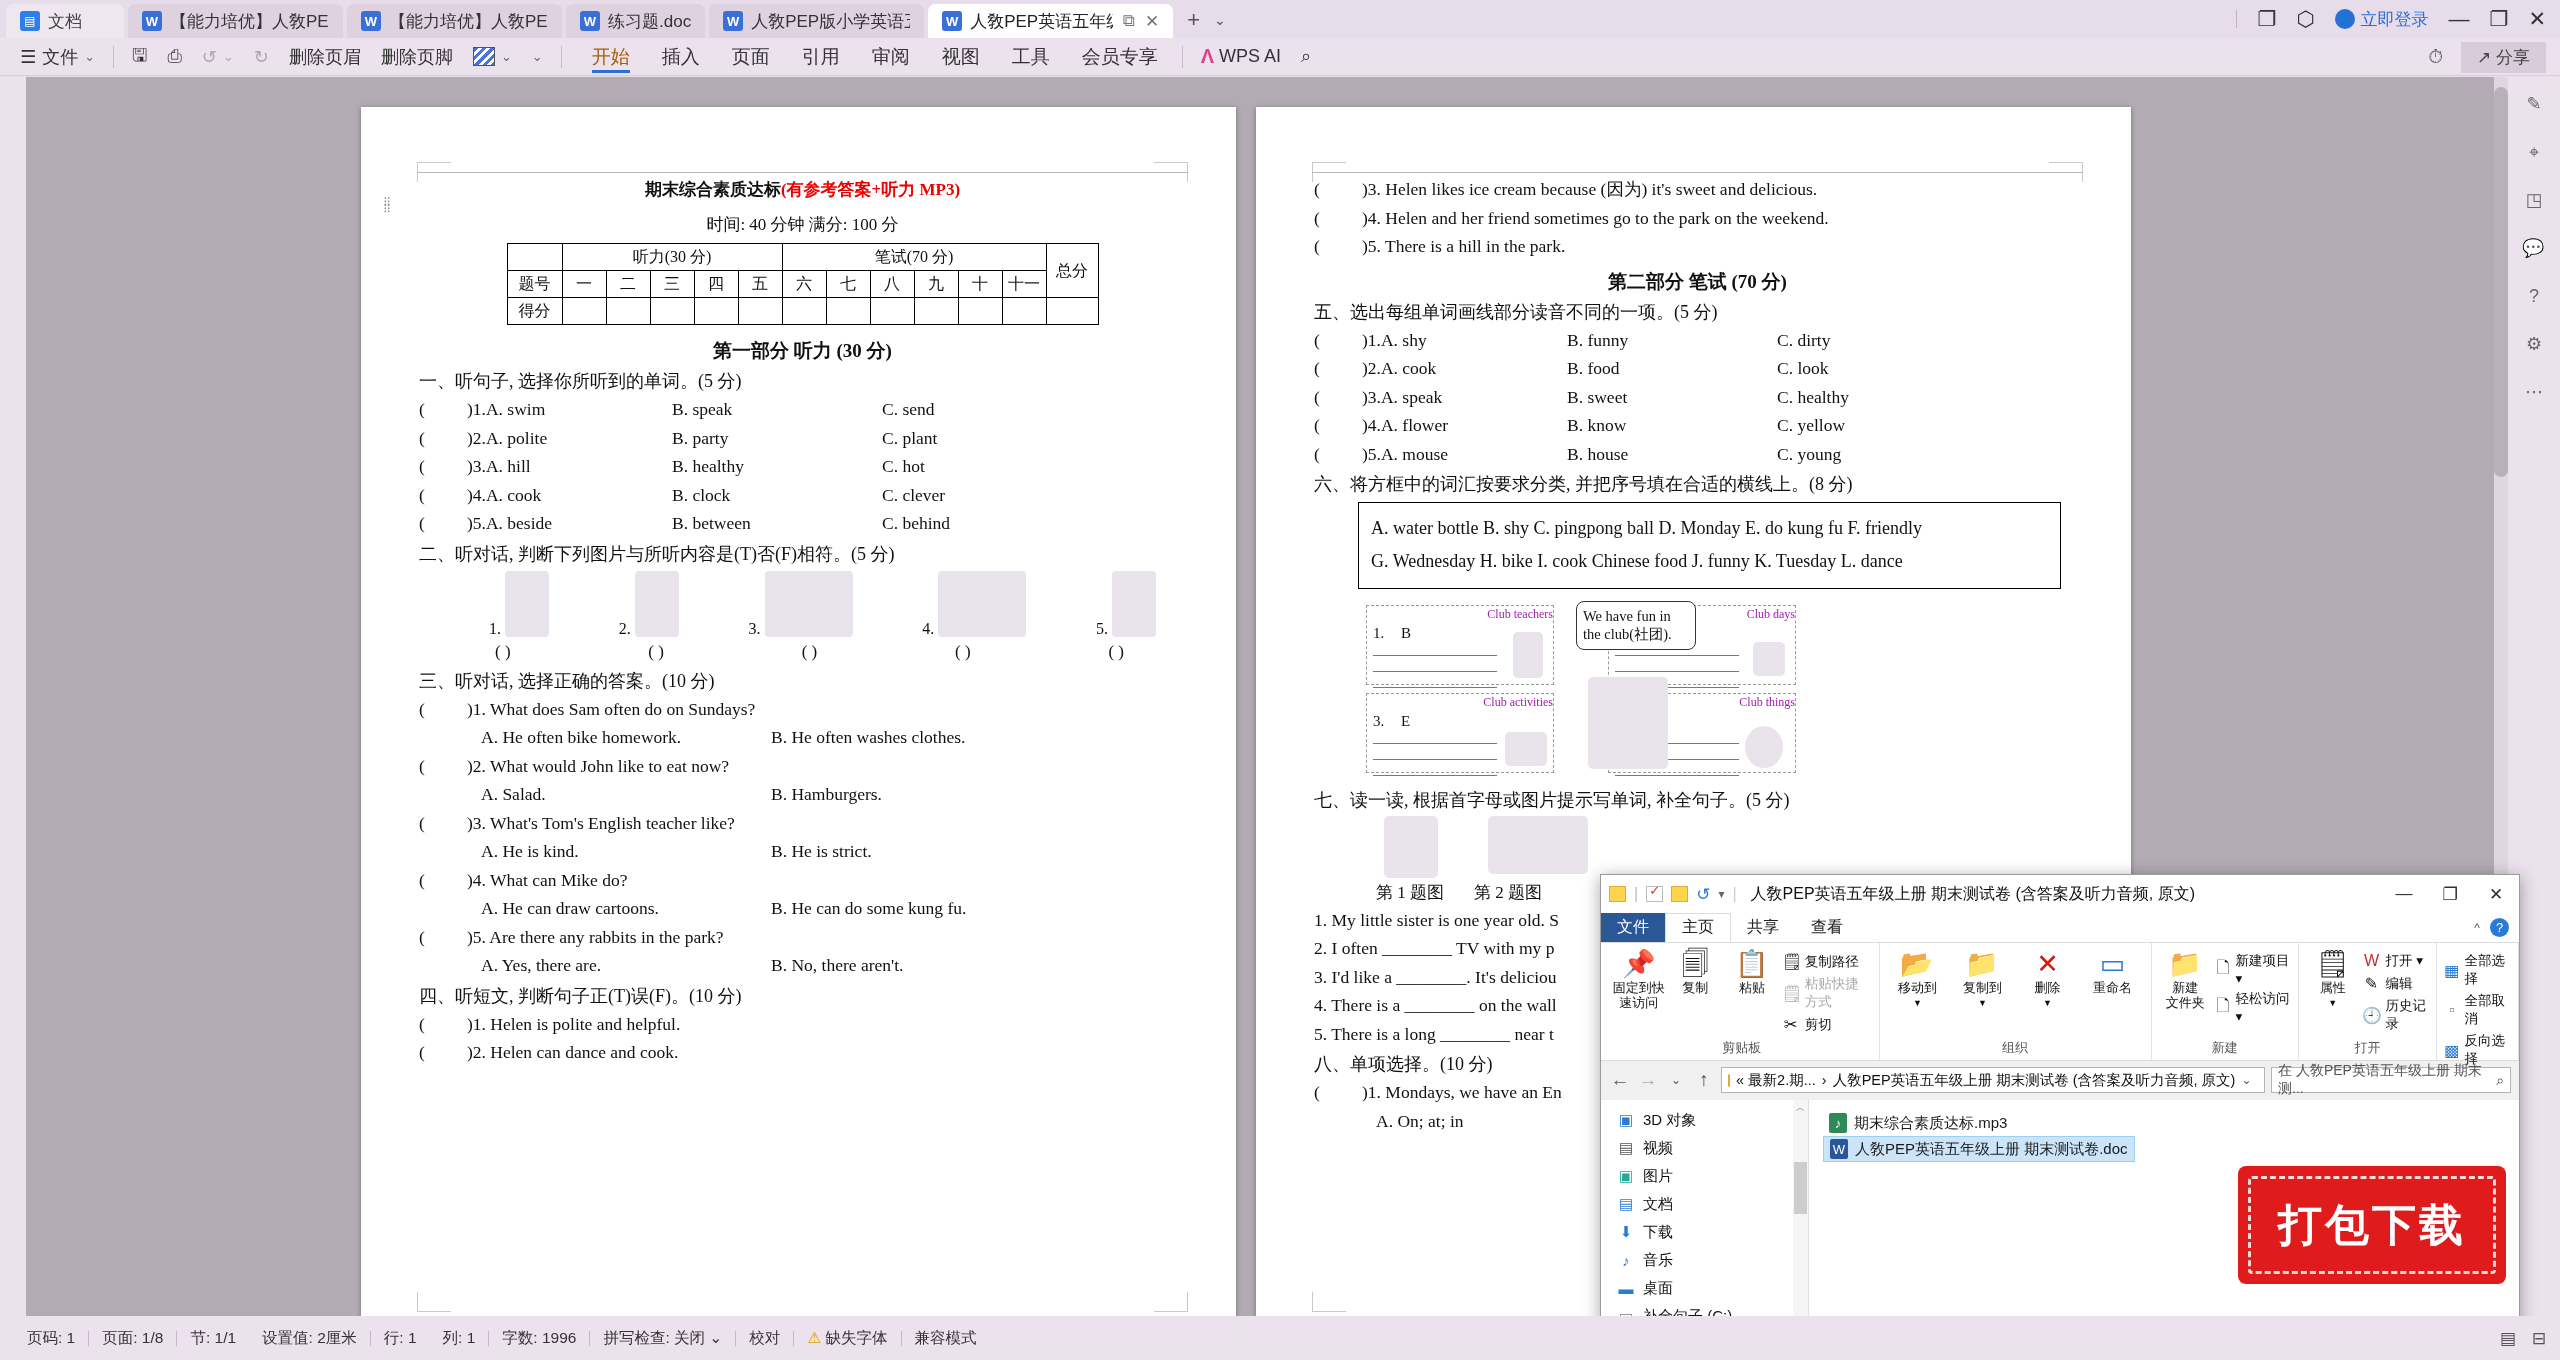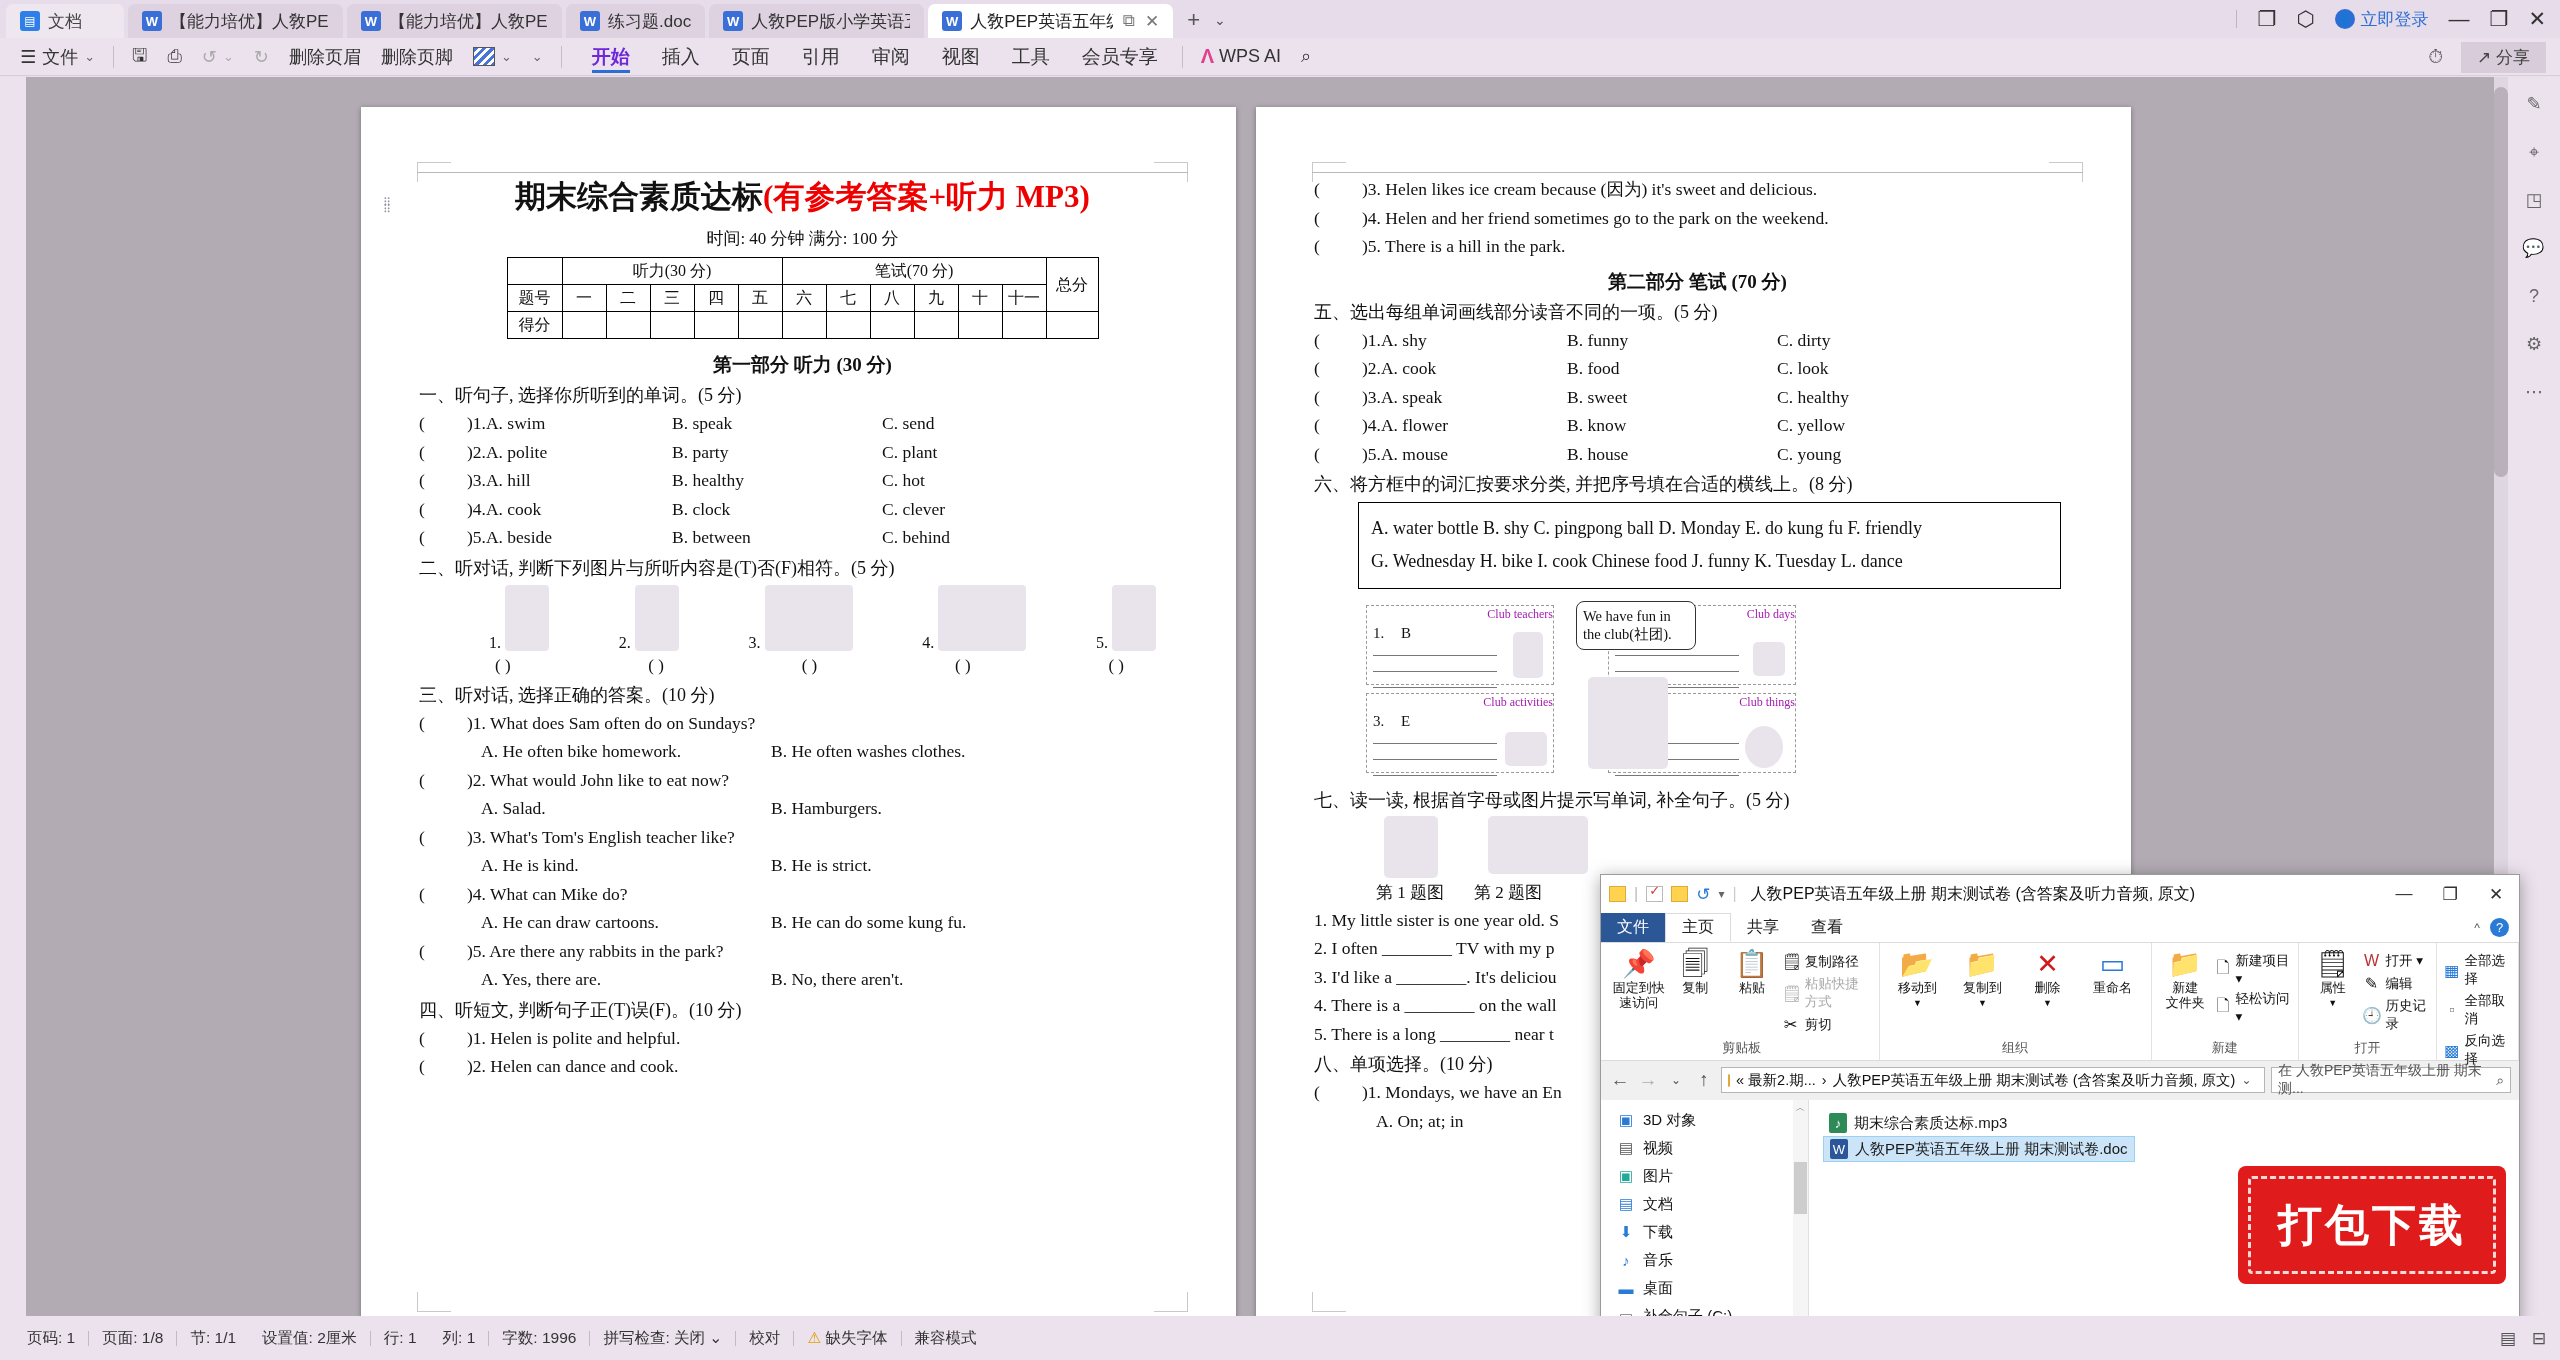--- a/index.html
+++ b/index.html
@@ -31,21 +31,21 @@
   .avatar-c { width:20px;height:20px;border-radius:50%;background:#2b6fd6;color:#fff;font-size:12px;display:flex;align-items:center;justify-content:center;}
   .wbtn { font-size:21px; color:#333; }
 
   
   .ribbon { height:38px; background:#ece2ee; display:flex; align-items:center; gap:0; padding-left:10px; position:relative;
             border-bottom:1px solid #d9ccdb; }
   .rb-item { display:flex; align-items:center; gap:6px; padding:0 10px; height:32px; font-size:18px; color:#333; white-space:nowrap;}
   .rb-sep { width:1px; height:22px; background:#c9bbcb; margin:0 8px; }
   .rb-menu { display:flex; align-items:center; gap:0; margin-left:6px; }
   .rb-tab { padding:0 16px; height:36px; display:flex; align-items:center; font-size:19px; color:#333; position:relative;}
-  .rb-tab.active { color:#6d28d9; font-weight:bold; }
+  .rb-tab.active { color:#a16207; font-weight:normal; }
   .rb-tab.active:after { content:""; position:absolute; left:16px; right:16px; bottom:2px; height:3px; background:#2b6fd6; }
   .rb-right { position:absolute; right:14px; top:0; height:38px; display:flex; align-items:center; gap:18px; color:#555; font-size:19px;}
   .ai-badge { color:#333; font-size:18px; display:flex; align-items:center; gap:5px;}
   .ai-a { color:#e0408c; font-weight:bold; font-size:20px; }
   .share-btn { background:#d8ccda; border-radius:0; padding:4px 16px; font-size:17px; color:#444; }
 
   
   .workspace { position:absolute; left:0; right:0; top:77px; bottom:30px; background:#b2abb3; overflow:hidden; }
   .lrail { position:absolute; left:0; top:0; bottom:0; width:26px; background:#ece2ee; }
   .rrail { position:absolute; right:0; top:0; bottom:0; width:52px; background:#ece2ee; display:flex;
@@ -62,21 +62,21 @@
               color:#111; font-size:17.5px; line-height:1.0; }
   .corner { position:absolute; width:34px; height:20px; border:1px solid #c9c9c9; }
   .c-tl { left:56px; top:55px; border-right:none; border-bottom:none; }
   .c-tr { right:48px; top:55px; border-left:none; border-bottom:none; }
   .c-bl { left:56px; bottom:40px; border-right:none; border-top:none; }
   .c-br { right:48px; bottom:40px; border-left:none; border-top:none; }
   .hrule { position:absolute; left:56px; right:48px; top:65px; border-top:1px solid #b9b9b9; }
 
   .dochandle { position:absolute; left:-36px; top:32px; width:12px; height:22px; color:#9b92a0; font-size:11px; letter-spacing:1px; line-height:7px;}
 
-  .ttl { text-align:center; font-weight:bold; font-size:31px; margin-top:14px; font-family:"Liberation Serif",serif; }
+  .ttl { text-align:center; font-weight:bold; font-size:17px; margin-top:14px; font-family:"Liberation Serif",serif; }
   .ttl .red { color:#e00; }
   .subttl { text-align:center; font-size:17px; margin-top:18px; }
   .secttl { text-align:center; font-weight:bold; font-size:19px; margin:16px 0 10px; }
   .sect { font-size:18px; margin:12px 0 7px; }
   .qrow { display:flex; font-size:17.5px; margin:11px 0; }
   .qrow .paren { width:48px; flex:0 0 auto; }
   .qrow .ca { width:205px; flex:0 0 auto; }
   .qrow .cb { width:210px; flex:0 0 auto; }
   .qrow .cc { flex:1 1 auto; }
   .qline { font-size:17.5px; margin:11px 0; display:flex; }

